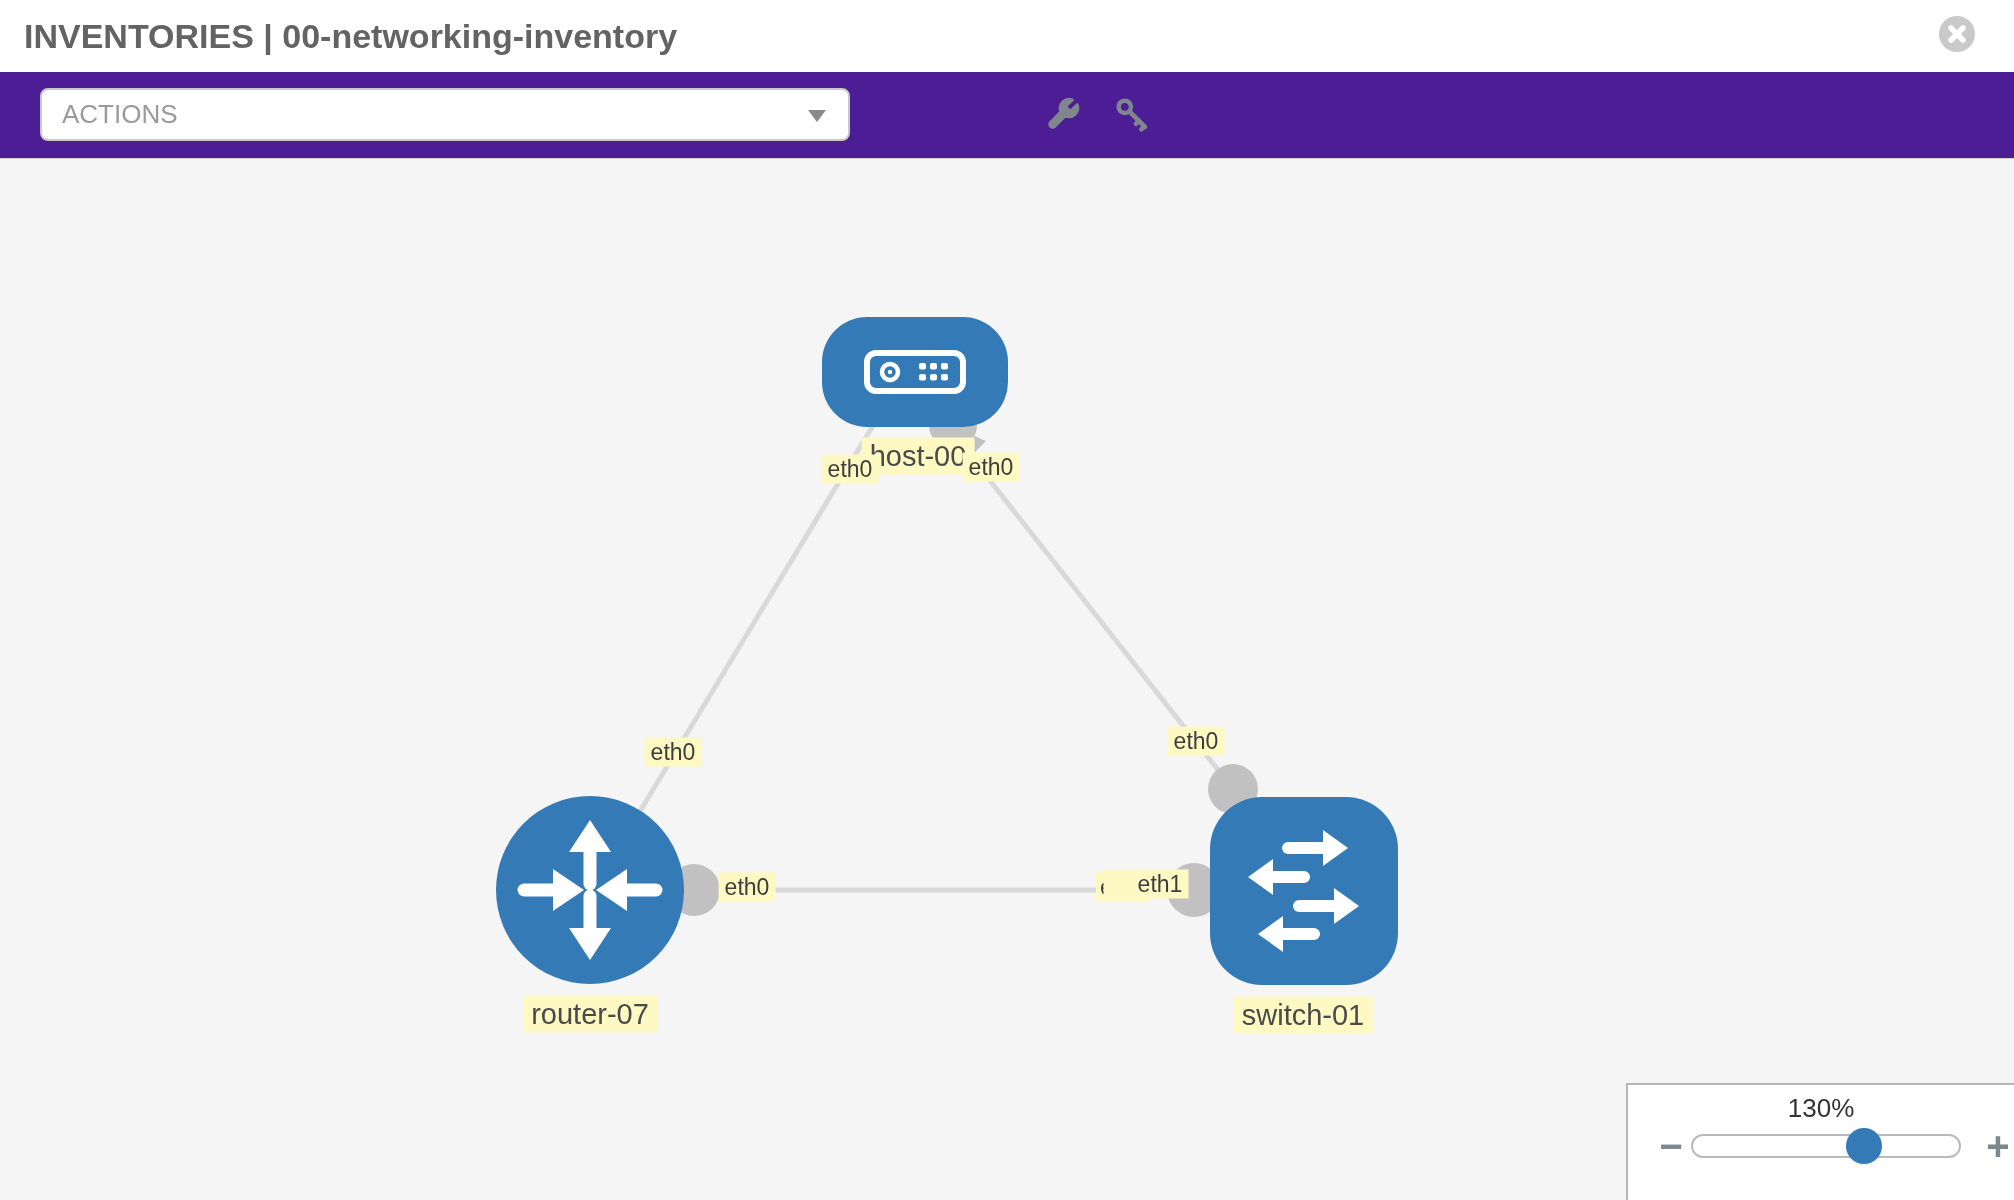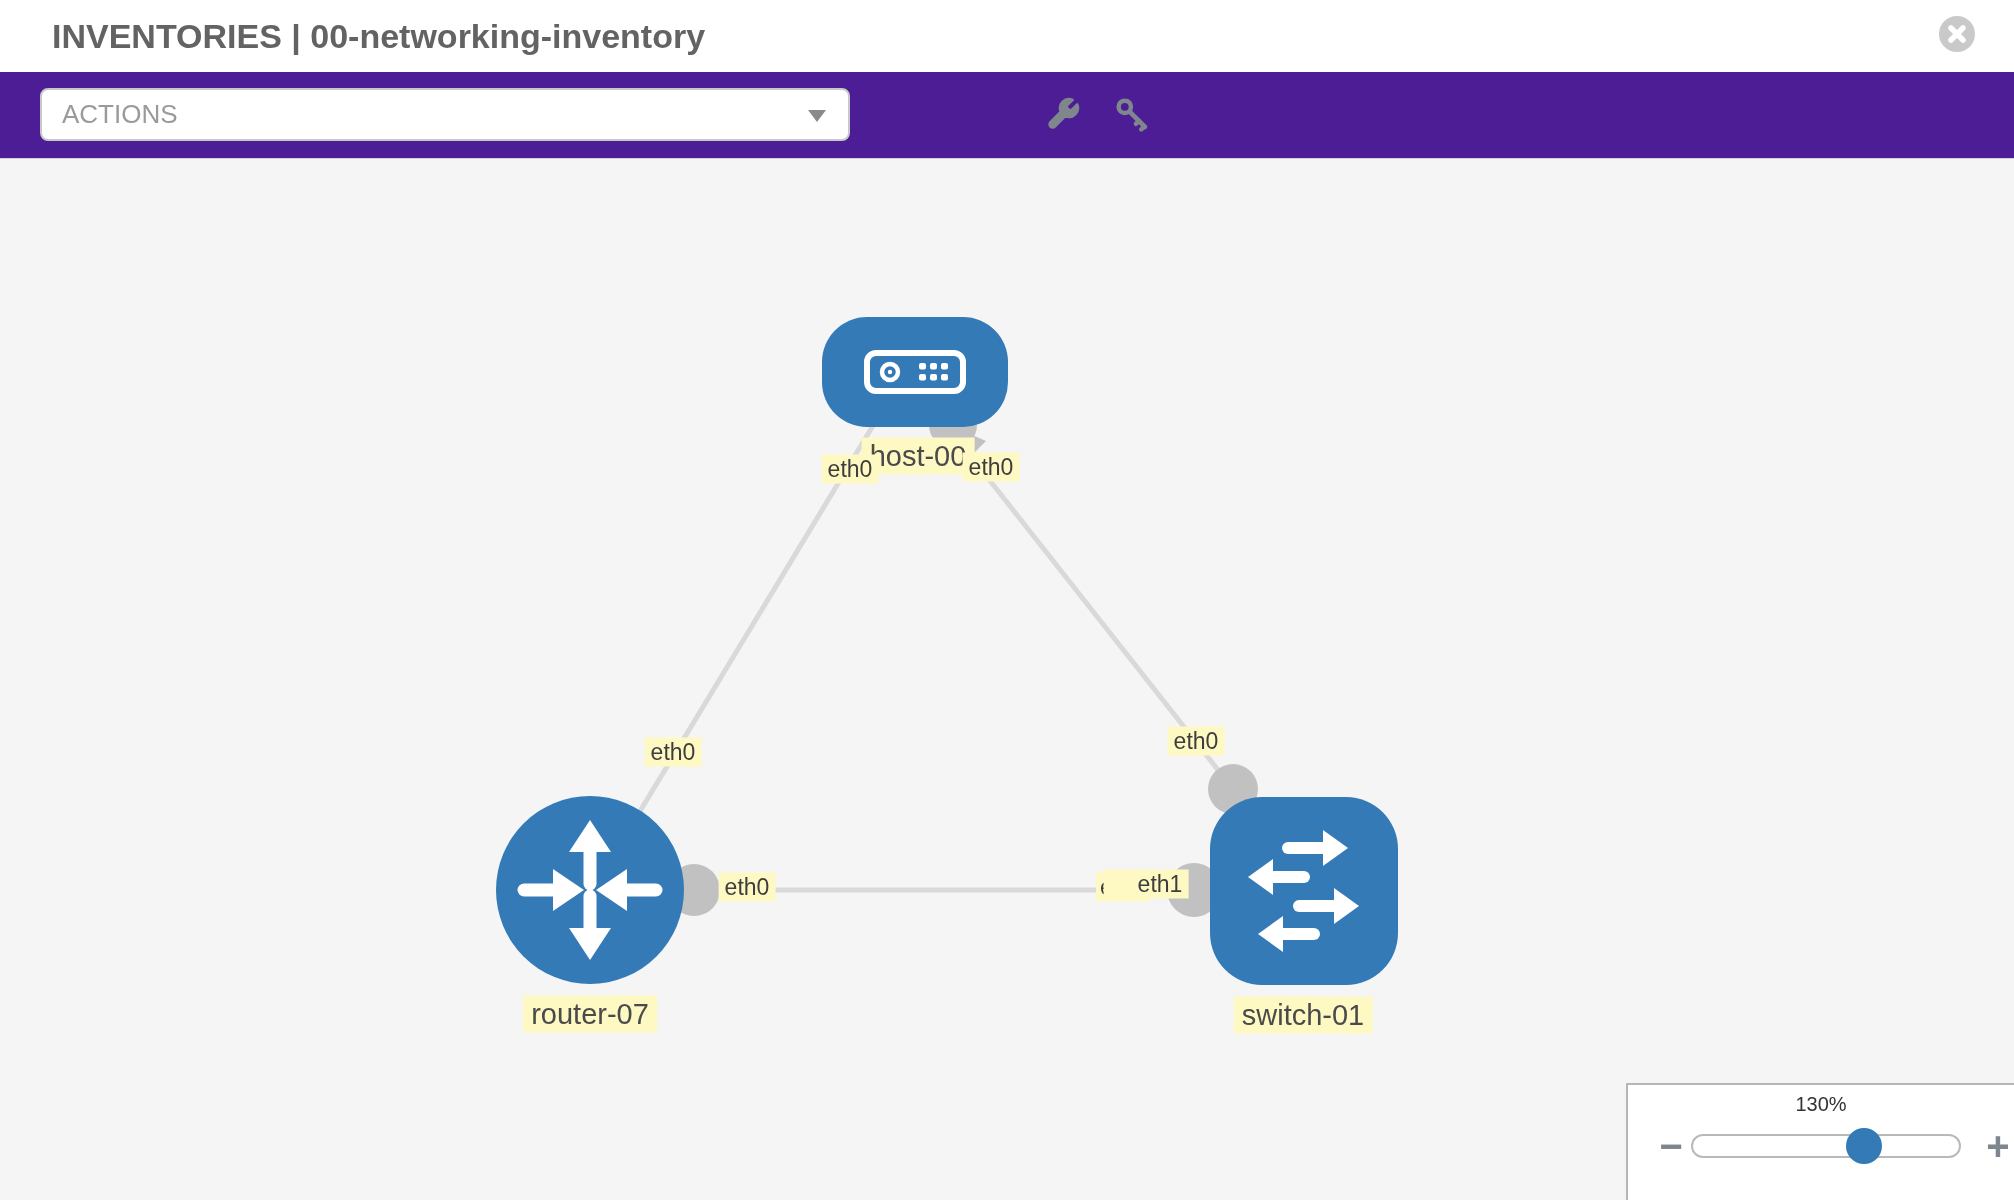--- a/index.html
+++ b/index.html
@@ -6,21 +6,21 @@
   .app{
     position:relative;width:2014px;height:1200px;overflow:hidden;
     background:#f5f5f5;font-family:"Liberation Sans","DejaVu Sans",sans-serif;
   }
   
   .header{
     position:absolute;top:0;left:0;width:2014px;height:72px;
     background:#ffffff;z-index:5;border-bottom:1px solid #e2e2e2;
   }
   .title{
-    position:absolute;left:52px;top:0;line-height:72px;
+    position:absolute;left:24px;top:0;line-height:72px;
     font-size:34px;font-weight:700;color:#636363;white-space:nowrap;
   }
   .close-btn{position:absolute;right:38px;top:15px;width:38px;height:38px;cursor:pointer;}
   
   .toolbar{
     position:absolute;top:72px;left:0;width:2014px;height:86px;
     background:#4c1d95;border-bottom:1px solid #d2d2d2;z-index:5;
   }
   .select{
     position:absolute;top:16px;height:53px;background:#fff;
@@ -48,21 +48,21 @@
   .if-label{font-size:23px;color:#3d3d3d;padding:1px 6px;}
   .if-label.ghost{left:1096px;top:887px;transform:translate(0,-50%);padding:1px 4px;z-index:2;}
   .if-label.over{z-index:3;}
   
   .zoom-panel{
     position:absolute;left:1626px;top:1083px;width:388px;height:117px;
     background:#ffffff;border-top:2px solid #b6b6ba;border-left:2px solid #b6b6ba;
     box-sizing:border-box;z-index:6;
   }
   .zoom-level{position:absolute;top:8px;left:0;width:100%;text-align:center;
-    font-size:20px;color:#333333;}
+    font-size:26px;color:#333333;}
   .zoom-btn{
     position:absolute;top:41px;width:40px;height:40px;display:flex;
     align-items:center;justify-content:center;font-size:40px;font-weight:700;
     color:#7e868e;cursor:pointer;user-select:none;line-height:1;
   }
   .zoom-minus{left:23px;}
   .zoom-plus{left:350px;}
   .zoom-track{
     position:absolute;left:63px;top:49px;width:270px;height:24px;
     background:#fff;border:2px solid #b9b9b9;border-radius:13px;

